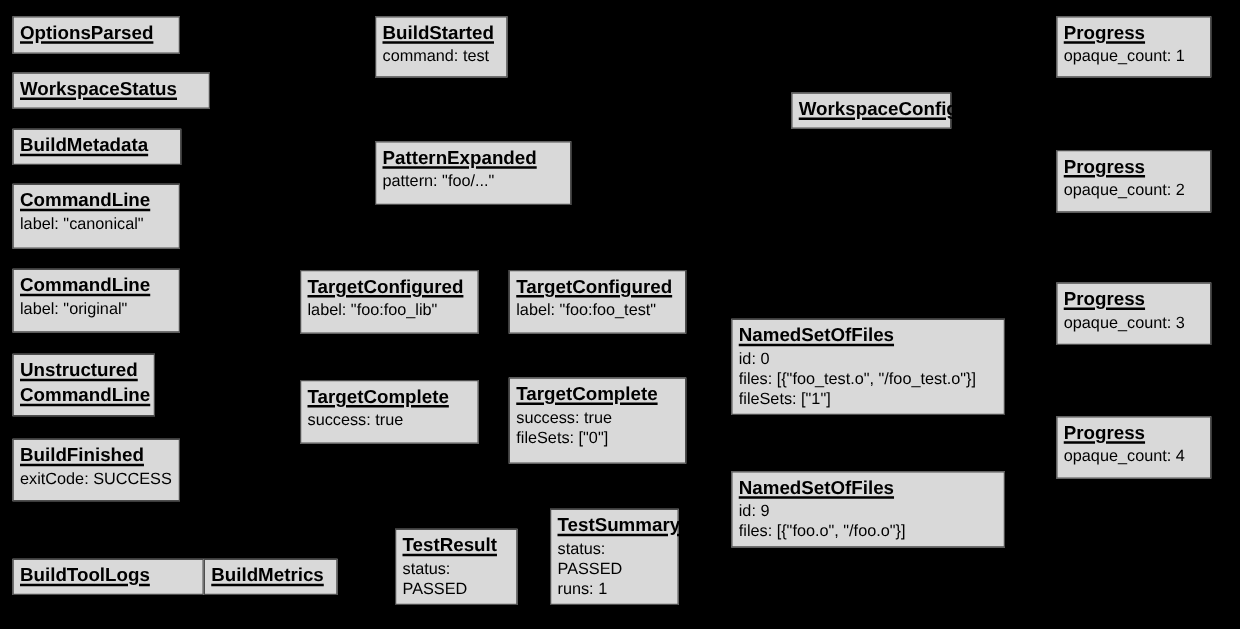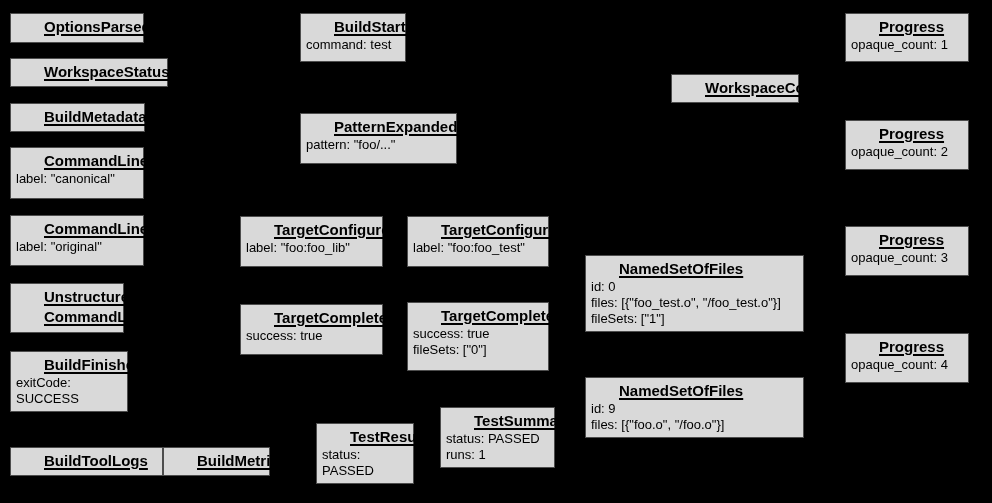--- a/index.html
+++ b/index.html
@@ -23,21 +23,20 @@
     padding: 3px 5px 4px 5px;
   }
   .node-title {
     font-size: 15px;
     font-weight: bold;
     line-height: 20px;
     text-decoration: underline;
     text-decoration-thickness: 1.5px;
     text-underline-offset: 2px;
     white-space: pre-line;
-    margin-left: 28px;
   }
   .node-body {
     font-size: 13px;
     line-height: 16px;
     white-space: pre-line;
   }
 </style>
 </head>
 <body>
 
@@ -63,21 +62,21 @@
   <div class="node" style="left:10px;top:215px;width:134px;min-height:51px">
     <div class="node-title">CommandLine</div>
     <div class="node-body">label: "original"</div>
   </div>
 
   <div class="node" style="left:10px;top:283px;width:114px;min-height:50px">
     <div class="node-title">Unstructured
 CommandLine</div>
   </div>
 
-  <div class="node" style="left:10px;top:351px;width:118px;min-height:50px">
+  <div class="node" style="left:10px;top:351px;width:134px;min-height:50px">
     <div class="node-title">BuildFinished</div>
     <div class="node-body">exitCode: SUCCESS</div>
   </div>
 
   <div class="node" style="left:10px;top:447px;width:153px;min-height:29px">
     <div class="node-title">BuildToolLogs</div>
   </div>
 
   <div class="node" style="left:163px;top:447px;width:107px;min-height:29px">
     <div class="node-title">BuildMetrics</div>
@@ -112,27 +111,27 @@
     <div class="node-title">TargetComplete</div>
     <div class="node-body">success: true
 fileSets: ["0"]</div>
   </div>
 
   <div class="node" style="left:316px;top:423px;width:98px;min-height:40px">
     <div class="node-title">TestResult</div>
     <div class="node-body">status: PASSED</div>
   </div>
 
-  <div class="node" style="left:440px;top:407px;width:115px;min-height:57px">
+  <div class="node" style="left:440px;top:407px;width:103px;min-height:57px">
     <div class="node-title">TestSummary</div>
     <div class="node-body">status: PASSED
 runs: 1</div>
   </div>
 
-  <div class="node" style="left:671px;top:74px;width:128px;min-height:29px">
+  <div class="node" style="left:633px;top:74px;width:128px;min-height:29px">
     <div class="node-title">WorkspaceConfig</div>
   </div>
 
 
   <div class="node" style="left:585px;top:255px;width:219px;min-height:74px">
     <div class="node-title">NamedSetOfFiles</div>
     <div class="node-body">id: 0
 files: [{"foo_test.o", "/foo_test.o"}]
 fileSets: ["1"]</div>
   </div>

